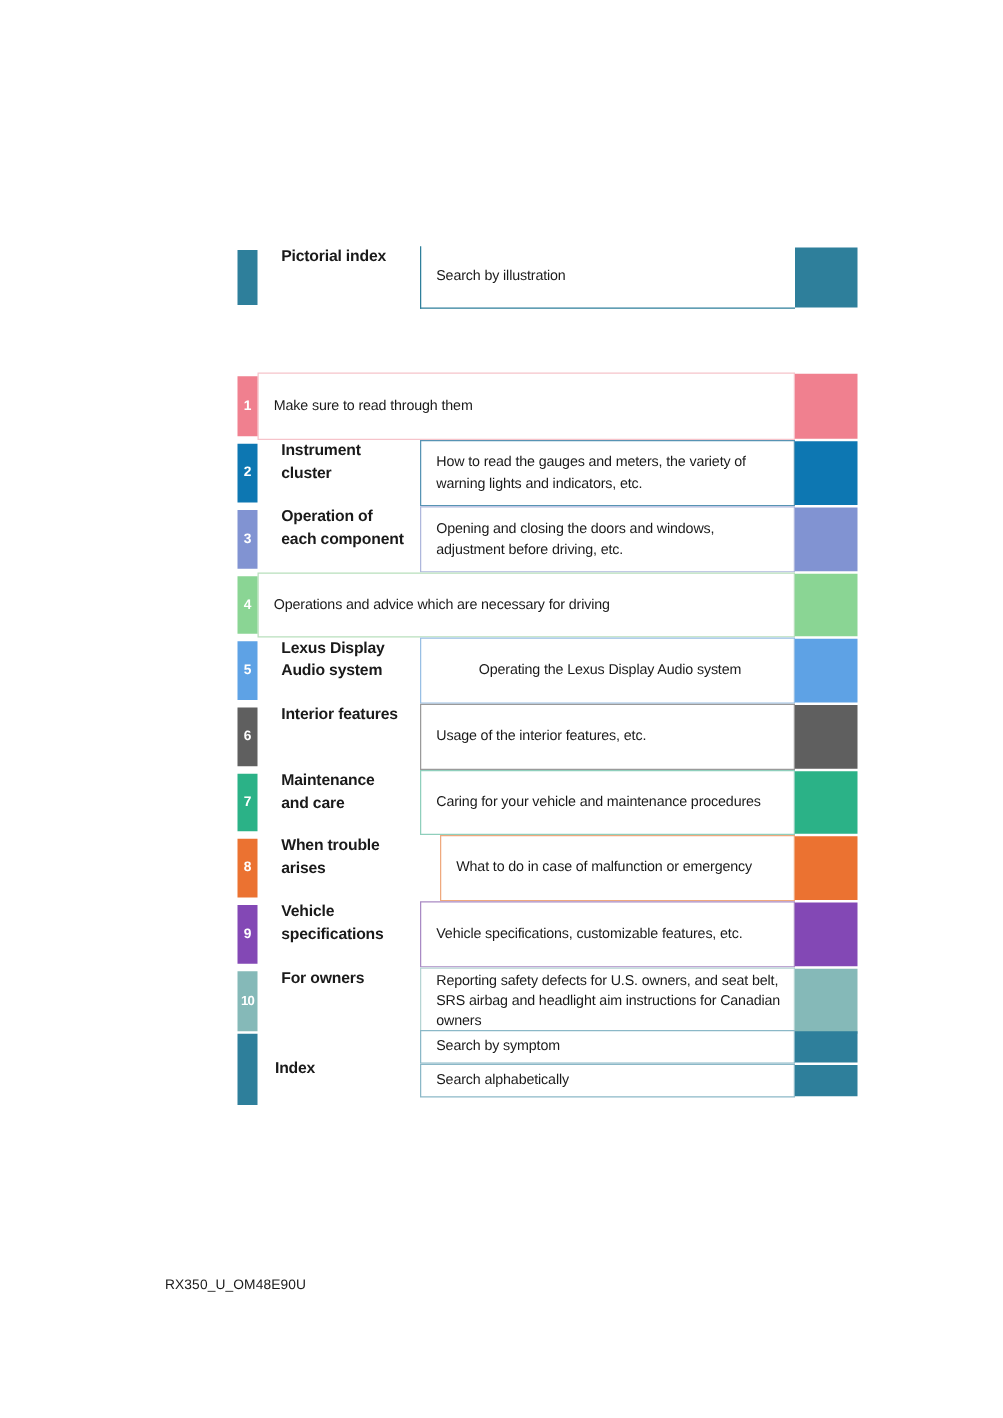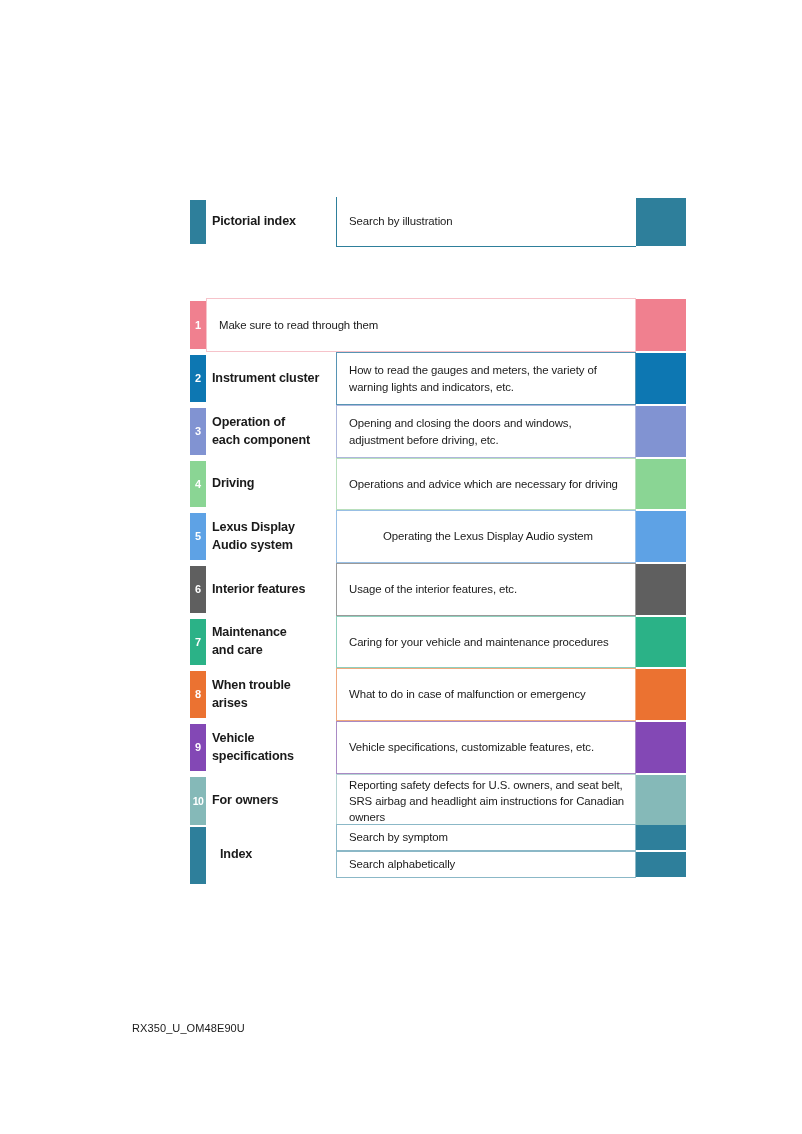--- a/index.html
+++ b/index.html
@@ -64,22 +64,21 @@
     letter-spacing: -0.2px;
     font-family: "Liberation Sans", sans-serif;
   }
   .tab-num.wide { font-size: 10.5px; letter-spacing: -0.7px; }
 
   
   .title-col {
     width: 130px;
     flex: 0 0 130px;
     display: flex;
-    align-items: center;
-    padding-left: 6px;
+    padding-left: 19px;
     padding-right: 4px;
   }
   .title-text {
     font-size: 12.6px;
     font-weight: 700;
     line-height: 1.42;
     color: #1a1a1a;
     letter-spacing: -0.15px;
     white-space: pre-line;
   }
@@ -225,23 +224,20 @@
         <div class="block-col">
           <div class="block-swatch" style="background: rgb(129, 147, 210);"></div>
         </div>
       </div>
       <div class="toc-row" style="height: 52px;">
         <div class="tab-col">
           <div class="tab-swatch" style="background: rgb(138, 213, 148);">
             <span class="tab-num">4</span>
           </div>
         </div>
-        <div class="title-col">
-          <span class="title-text">Driving</span>
-        </div>
         <div class="desc-col" style="border-color: rgb(184, 223, 188);">
           <span class="desc-text">Operations and advice which are necessary for driving</span>
         </div>
         <div class="block-col">
           <div class="block-swatch" style="background: rgb(138, 213, 148);"></div>
         </div>
       </div>
       <div class="toc-row" style="height: 53px;">
         <div class="tab-col">
           <div class="tab-swatch" style="background: rgb(94, 162, 229);">
@@ -295,21 +291,21 @@
       <div class="toc-row" style="height: 53px;">
         <div class="tab-col">
           <div class="tab-swatch" style="background: rgb(235, 114, 49);">
             <span class="tab-num">8</span>
           </div>
         </div>
         <div class="title-col">
           <span class="title-text">When trouble
 arises</span>
         </div>
-        <div class="desc-col" style="border-color: rgb(239, 169, 126);">
+        <div class="desc-col" style="border-color: rgb(239, 169, 126); margin-left: 16px;">
           <span class="desc-text">What to do in case of malfunction or emergency</span>
         </div>
         <div class="block-col">
           <div class="block-swatch" style="background: rgb(235, 114, 49);"></div>
         </div>
       </div>
       <div class="toc-row" style="height: 53px;">
         <div class="tab-col">
           <div class="tab-swatch" style="background: rgb(131, 72, 181);">
             <span class="tab-num">9</span>

